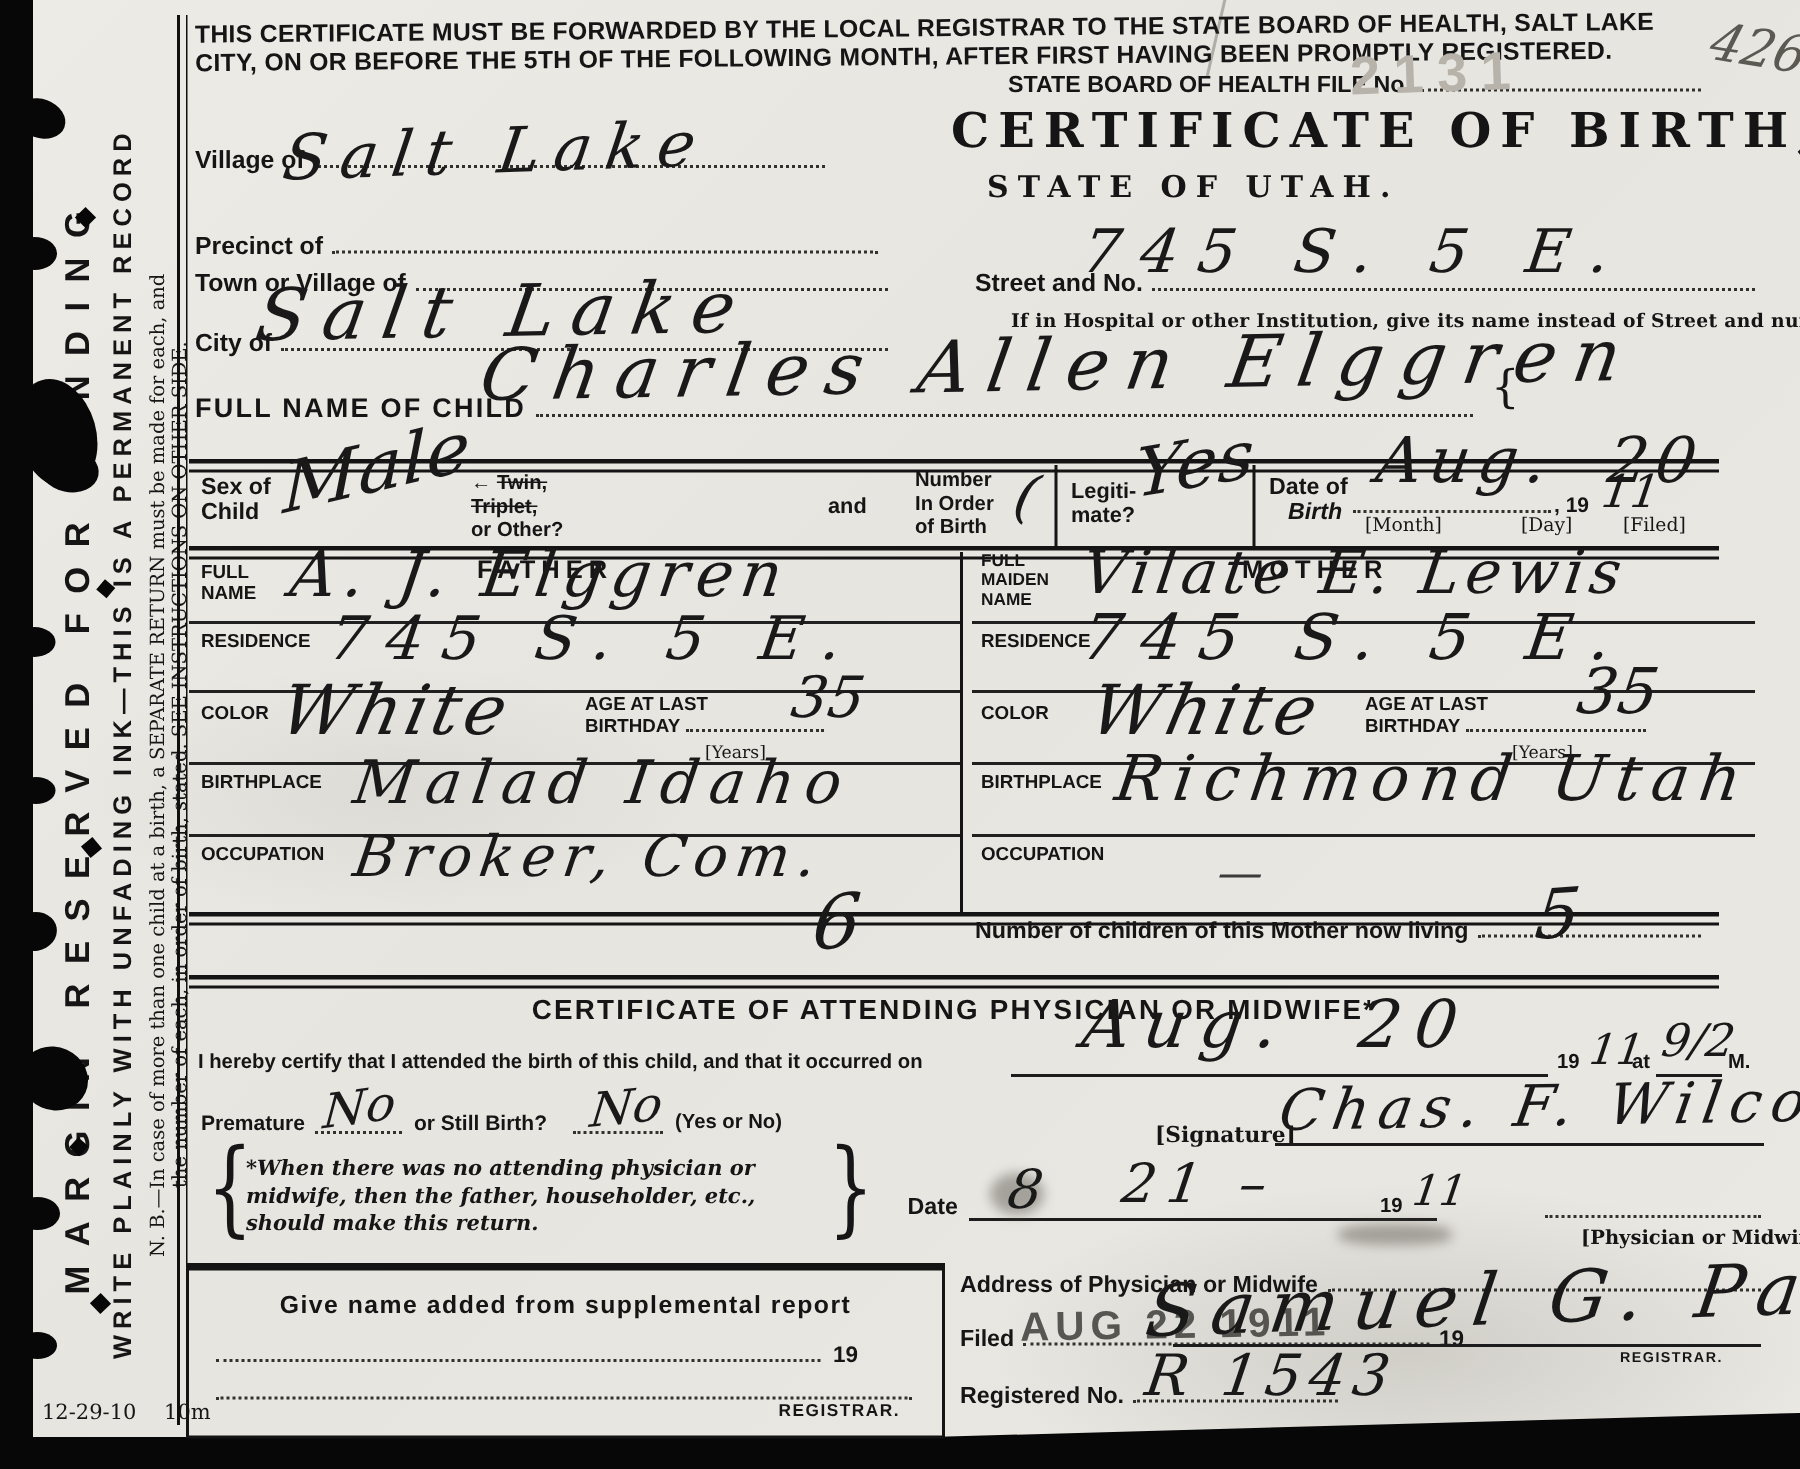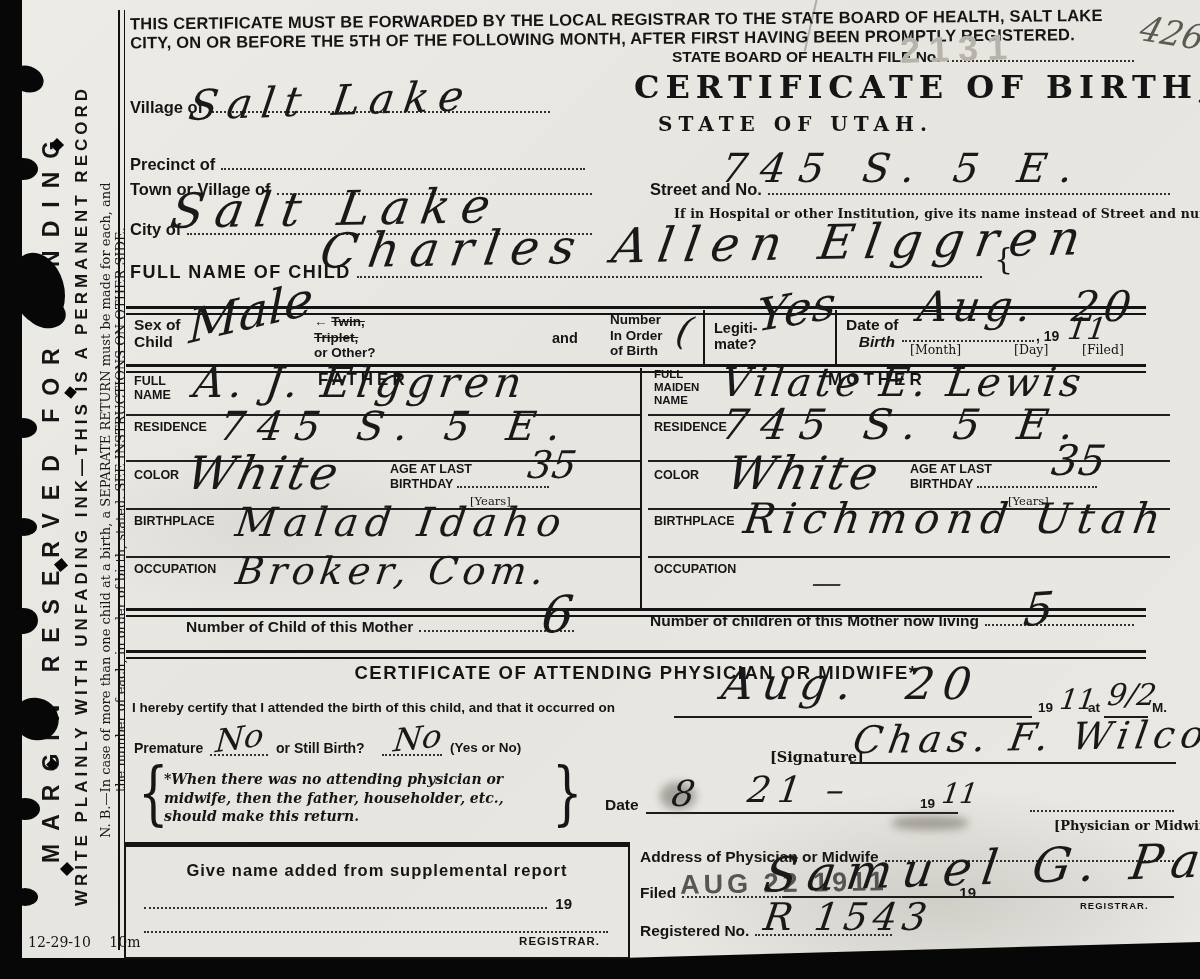--- a/index.html
+++ b/index.html
@@ -215,24 +215,20 @@
 
   <div class="abs lbl" style="left:632px;top:514px;font-size:12.5px;">BIRTHPLACE</div>
   <div class="abs hand" style="left:722px;top:498px;font-size:42px;letter-spacing:7px;">Richmond Utah</div>
   <div class="hline" style="left:626px;top:556px;width:522px;"></div>
 
   <div class="abs lbl" style="left:632px;top:562px;font-size:12.5px;">OCCUPATION</div>
   <div class="abs hand" style="left:790px;top:568px;font-size:30px;color:#3a3a3a;">—</div>
 
   <div class="hrule" style="left:104px;top:608px;width:1020px;"></div>
 
-  <div class="row" style="left:164px;top:618px;width:388px;">
-    <span class="lbl" style="font-size:15.5px;">Number of Child of this Mother</span>
-    <span class="dots"></span>
-  </div>
   <div class="abs hand" style="left:520px;top:590px;font-size:50px;transform:skewX(-10deg) rotate(-6deg);">6</div>
 
   <div class="row" style="left:628px;top:612px;width:484px;">
     <span class="lbl" style="font-size:15.5px;">Number of children of this Mother now living</span>
     <span class="dots"></span>
   </div>
   <div class="abs hand" style="left:1002px;top:586px;font-size:46px;transform:skewX(-10deg) rotate(-4deg);">5</div>
 
   <div class="hrule" style="left:104px;top:650px;width:1020px;"></div>
 

